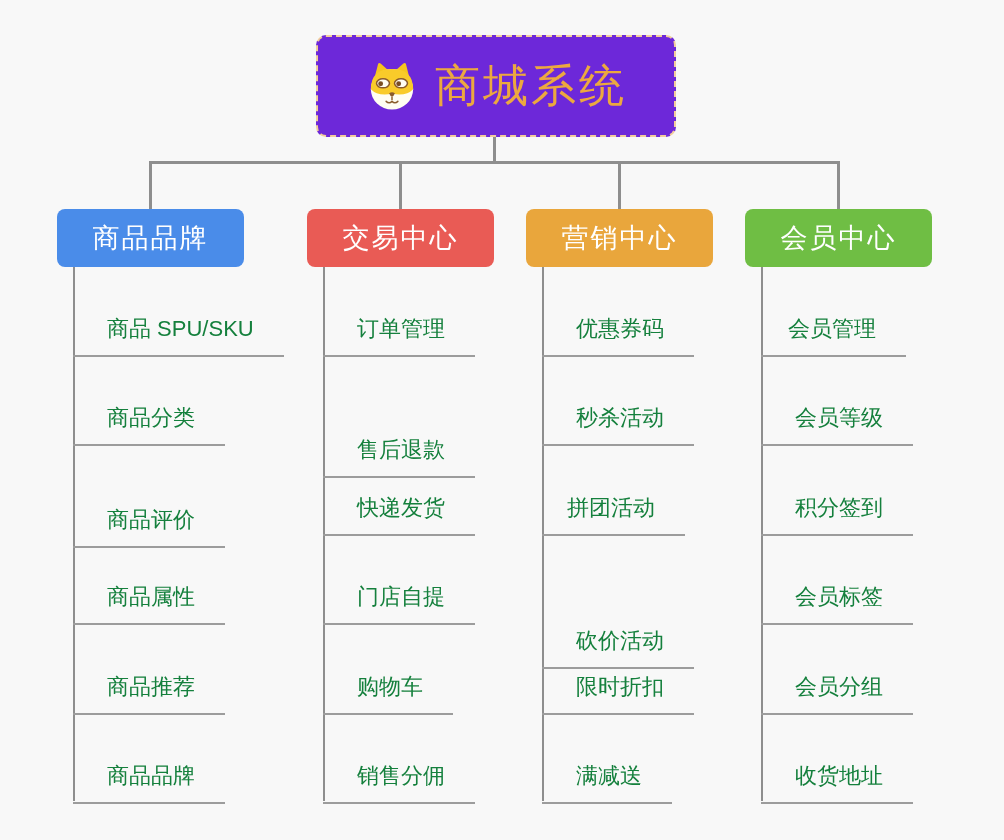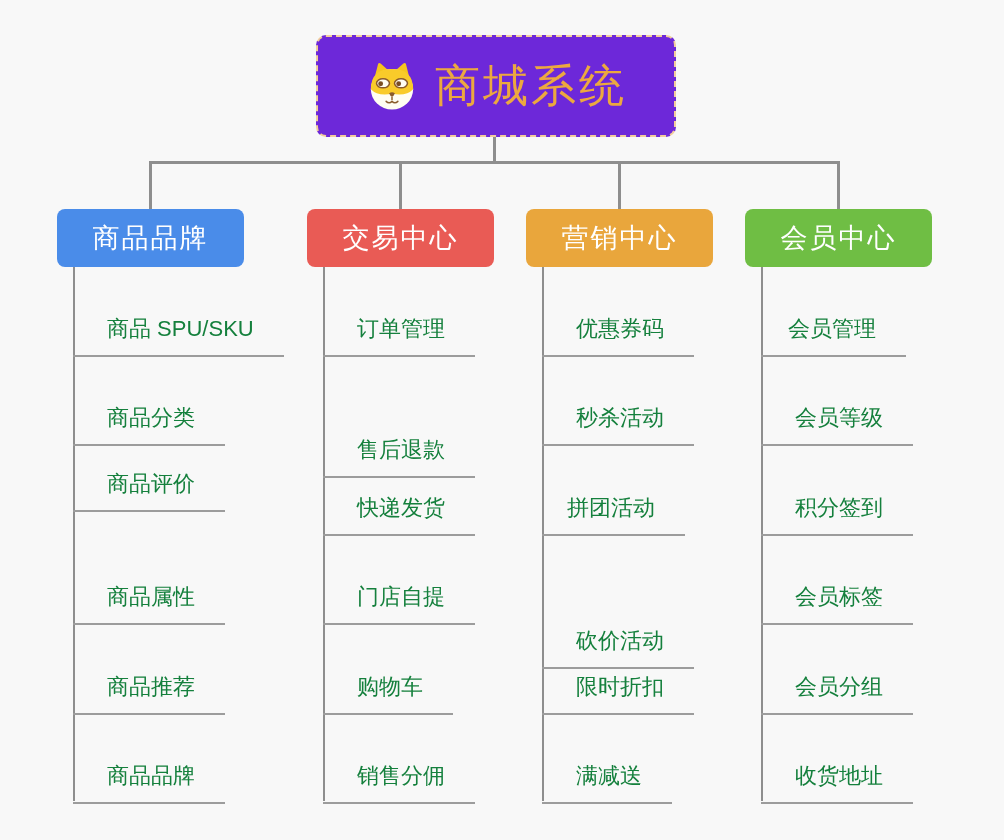--- a/index.html
+++ b/index.html
@@ -72,21 +72,21 @@
   </div>
 
   <div id="branches">
       <div class="conn v" style="left: 149px; top: 161px; height: 48px;"></div>
       <div class="branch-node" style="left: 57px; background: rgb(74, 140, 233);">
         <span class="branch-label">商品品牌</span>
       </div>
       <div class="conn v" style="left: 73px; top: 267px; height: 534px; width: 2px;"></div>
       <div class="leaf" style="left: 73px; top: 314px;">商品 SPU/SKU</div>
       <div class="leaf" style="left: 73px; top: 403.4px;">商品分类</div>
-      <div class="leaf" style="left: 73px; top: 469px;">商品评价</div>
+      <div class="leaf" style="left: 73px; top: 505px;">商品评价</div>
       <div class="leaf" style="left: 73px; top: 582.2px;">商品属性</div>
       <div class="leaf" style="left: 73px; top: 671.6px;">商品推荐</div>
       <div class="leaf" style="left: 73px; top: 761px;">商品品牌</div>
       <div class="conn v" style="left: 399px; top: 161px; height: 48px;"></div>
       <div class="branch-node" style="left: 307px; background: rgb(233, 91, 85);">
         <span class="branch-label">交易中心</span>
       </div>
       <div class="conn v" style="left: 323px; top: 267px; height: 534px; width: 2px;"></div>
       <div class="leaf" style="left: 323px; top: 314px;">订单管理</div>
       <div class="leaf" style="left: 323px; top: 405px; margin-top: 30px;">售后退款</div>

